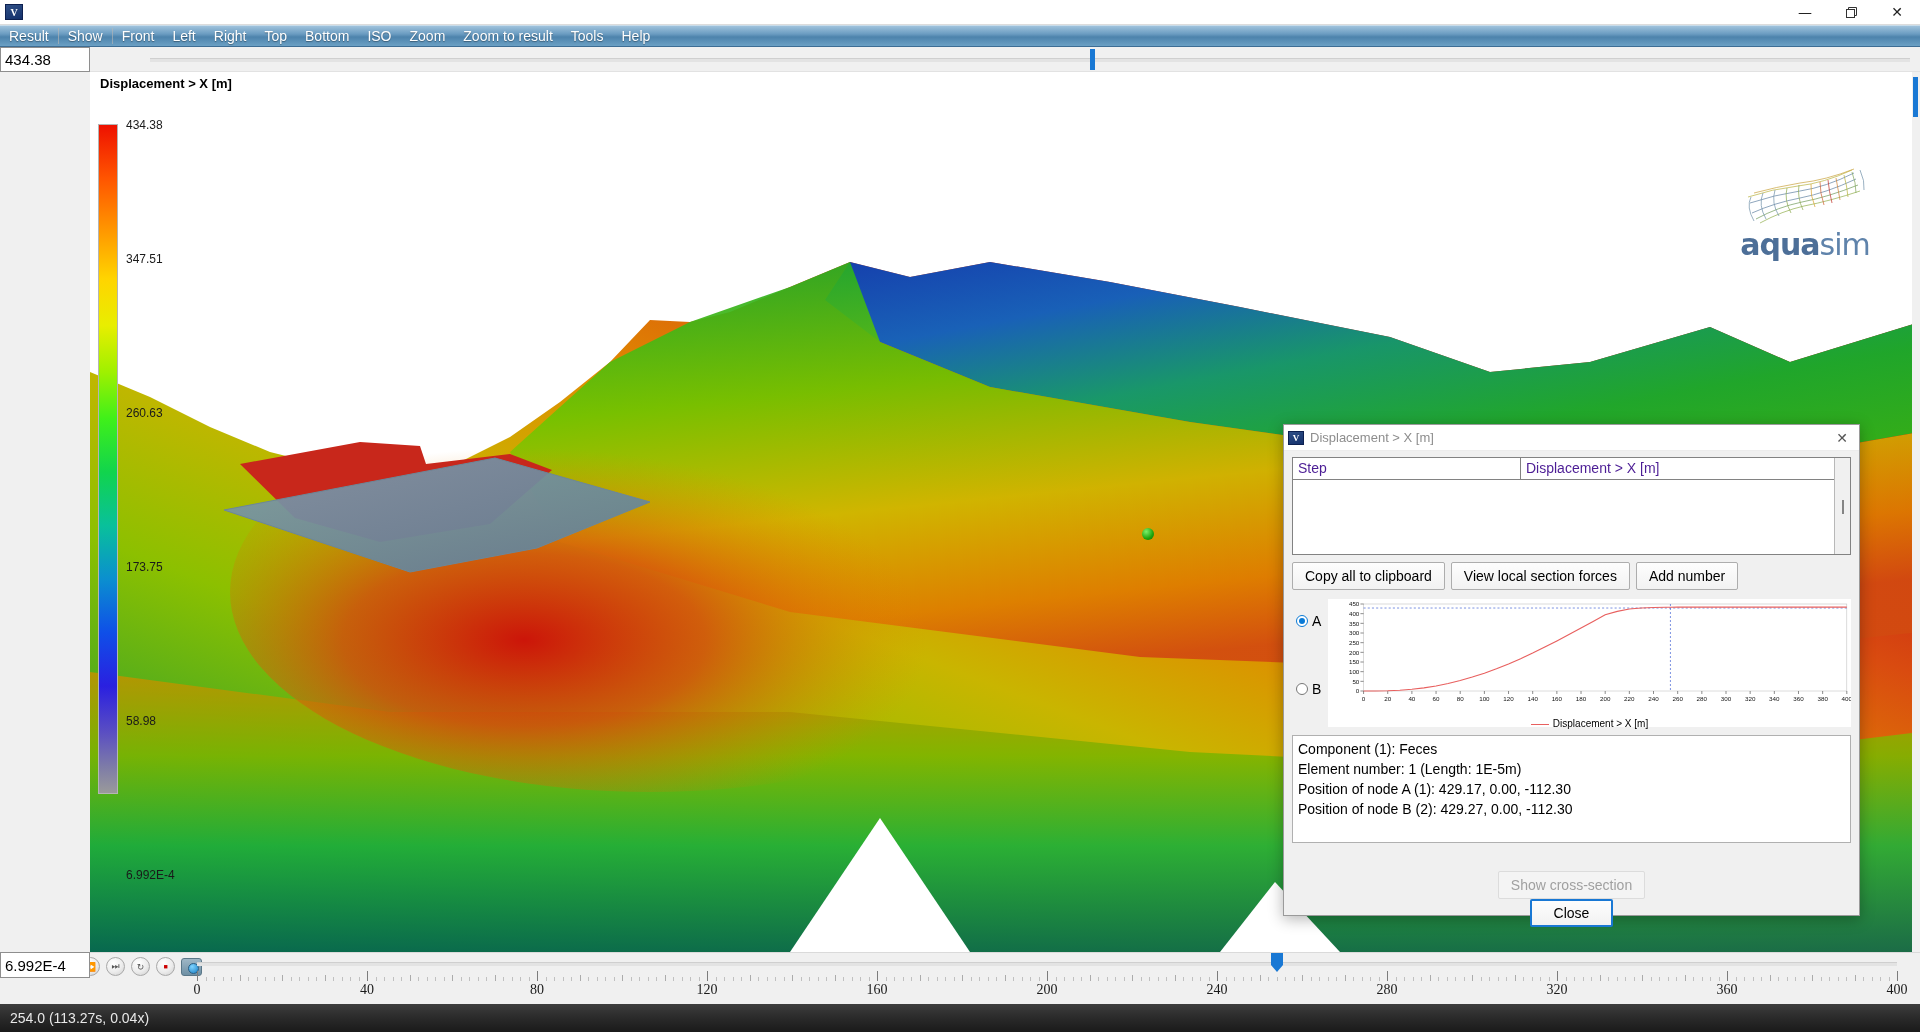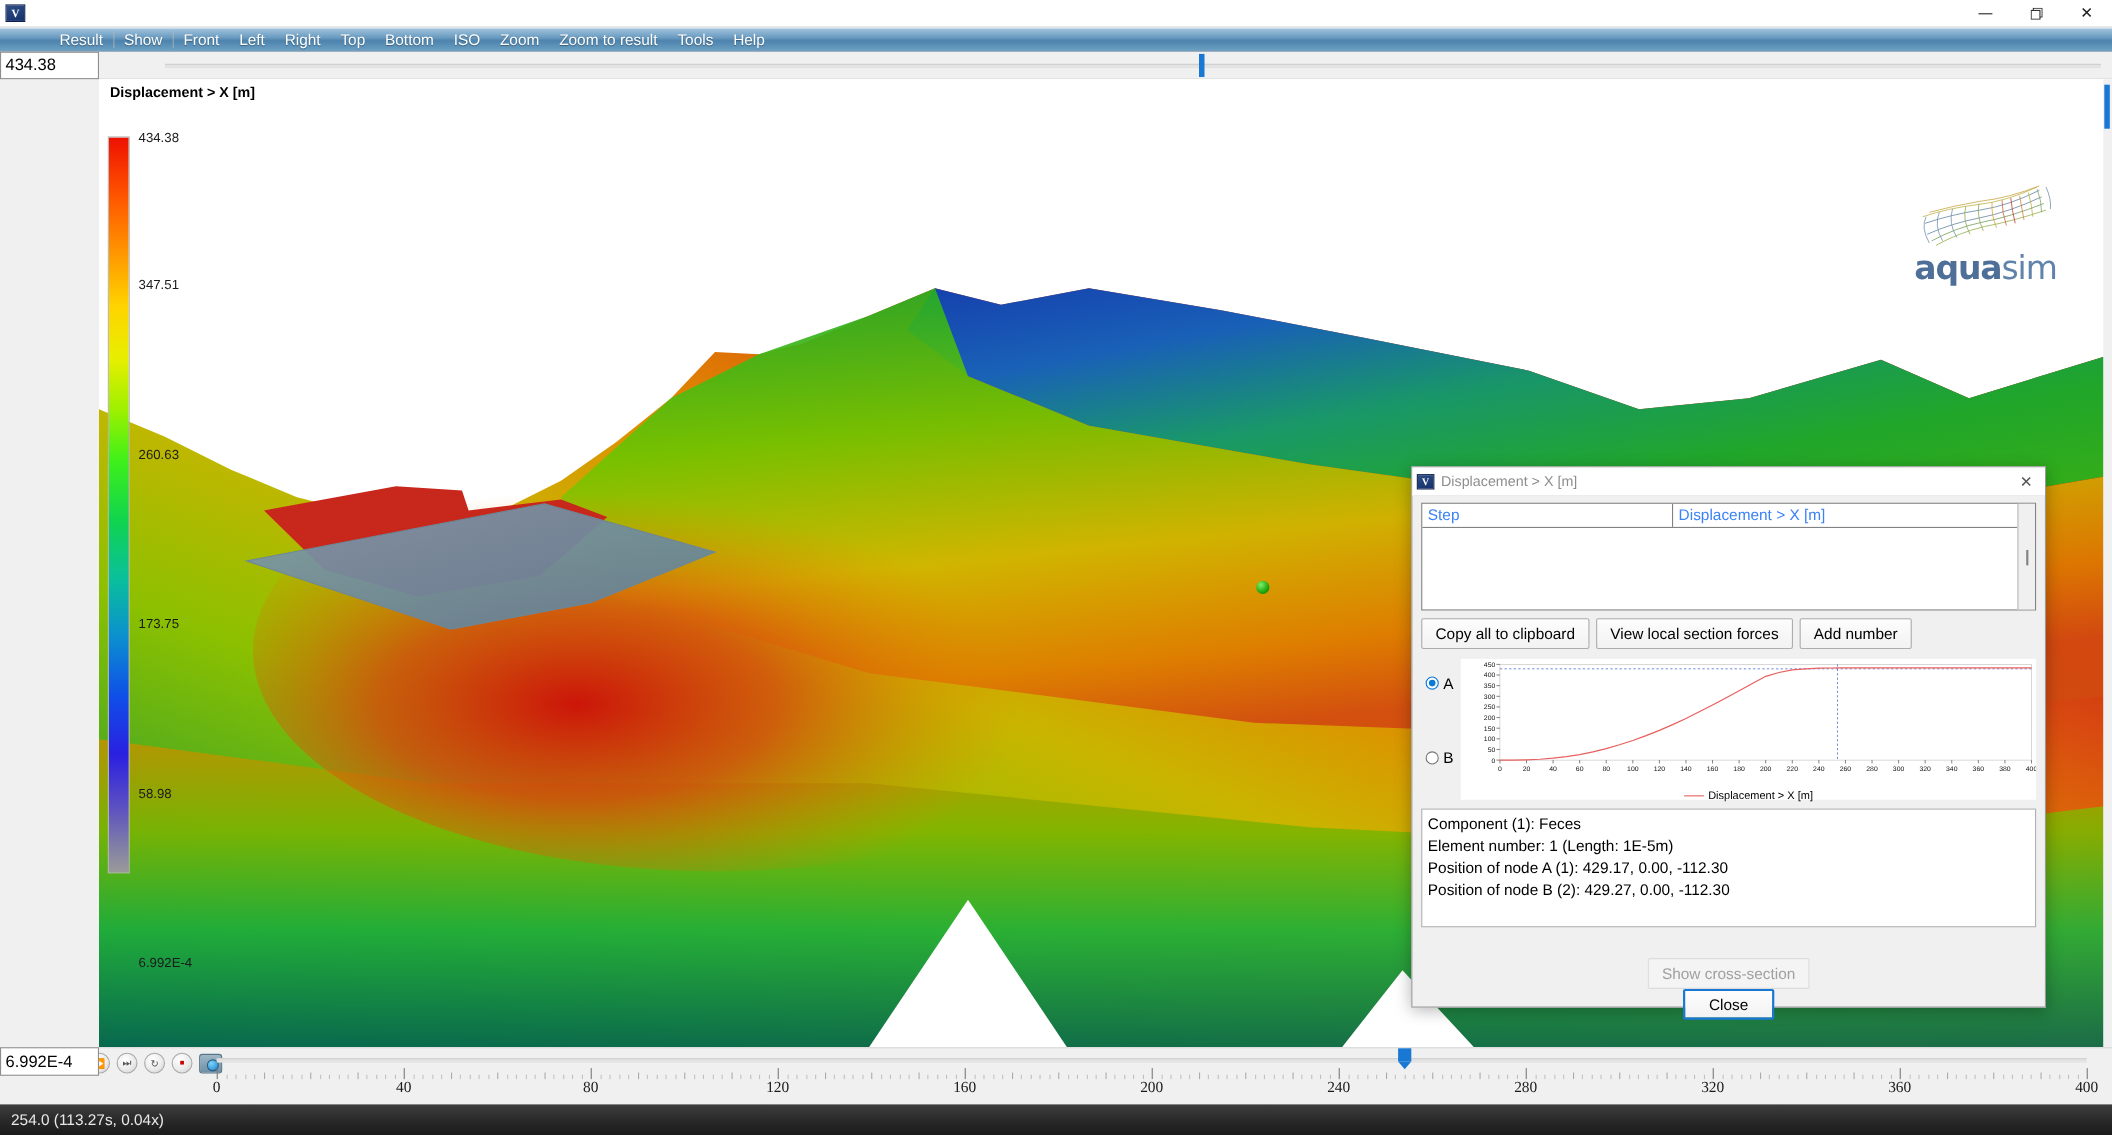--- a/index.html
+++ b/index.html
@@ -33,21 +33,21 @@
     justify-content: center; color: #222; font-size: 14px;
     font-family: "DejaVu Sans", sans-serif;
   }
 
   
   .menubar {
     position: absolute; left: 0; top: 25px; width: 1920px; height: 22px;
     background: linear-gradient(180deg,#9fc2dc 0%, #6b9cc1 40%, #4d83ac 55%, #6ba0c4 100%);
     border-top: 1px solid #c8dcea;
     border-bottom: 1px solid #3d6d94;
-    display: flex; align-items: stretch; padding-left: 45px;
+    display: flex; align-items: stretch;
   }
   .menu-item {
     padding: 0 9px; display: flex; align-items: center;
     font-size: 14px; color: #ffffff; white-space: nowrap;
     text-shadow: 0 1px 1px rgba(0,0,0,.35);
     font-family: "Liberation Sans", sans-serif;
   }
   .menu-sep {
     width: 1px; margin: 2px 0; background: rgba(255,255,255,.55);
     border-right: 1px solid rgba(0,0,0,.18);
@@ -241,21 +241,21 @@
   .dlg-body { padding: 6px 8px 0 8px; }
 
   
   .tbl-wrap {
     display: flex; border: 1px solid #828282; background: #fff;
     height: 98px;
   }
   .tbl { flex: 1; display: flex; flex-direction: column; }
   .tbl-head { display: flex; height: 22px; border-bottom: 1px solid #828282; }
   .tbl-head div {
-    font-size: 14px; color: #3b82f6; padding: 2px 5px;
+    font-size: 14px; color: #4c1d95; padding: 2px 5px;
   }
   .th-step { width: 228px; border-right: 1px solid #828282; }
   .th-val  { flex: 1; }
   .tbl-rows { flex: 1; overflow: hidden; }
   .trow { display: flex; height: 13.5px; border-bottom: 1px solid #c9c9c9; }
   .trow.clipped { height: 10px; overflow: hidden; }
   .trow > div {
     font-size: 14px; color: #000; padding: 0 5px; line-height: 13px;
   }
   .td-step { width: 228px; border-right: 1px solid #c9c9c9; }

